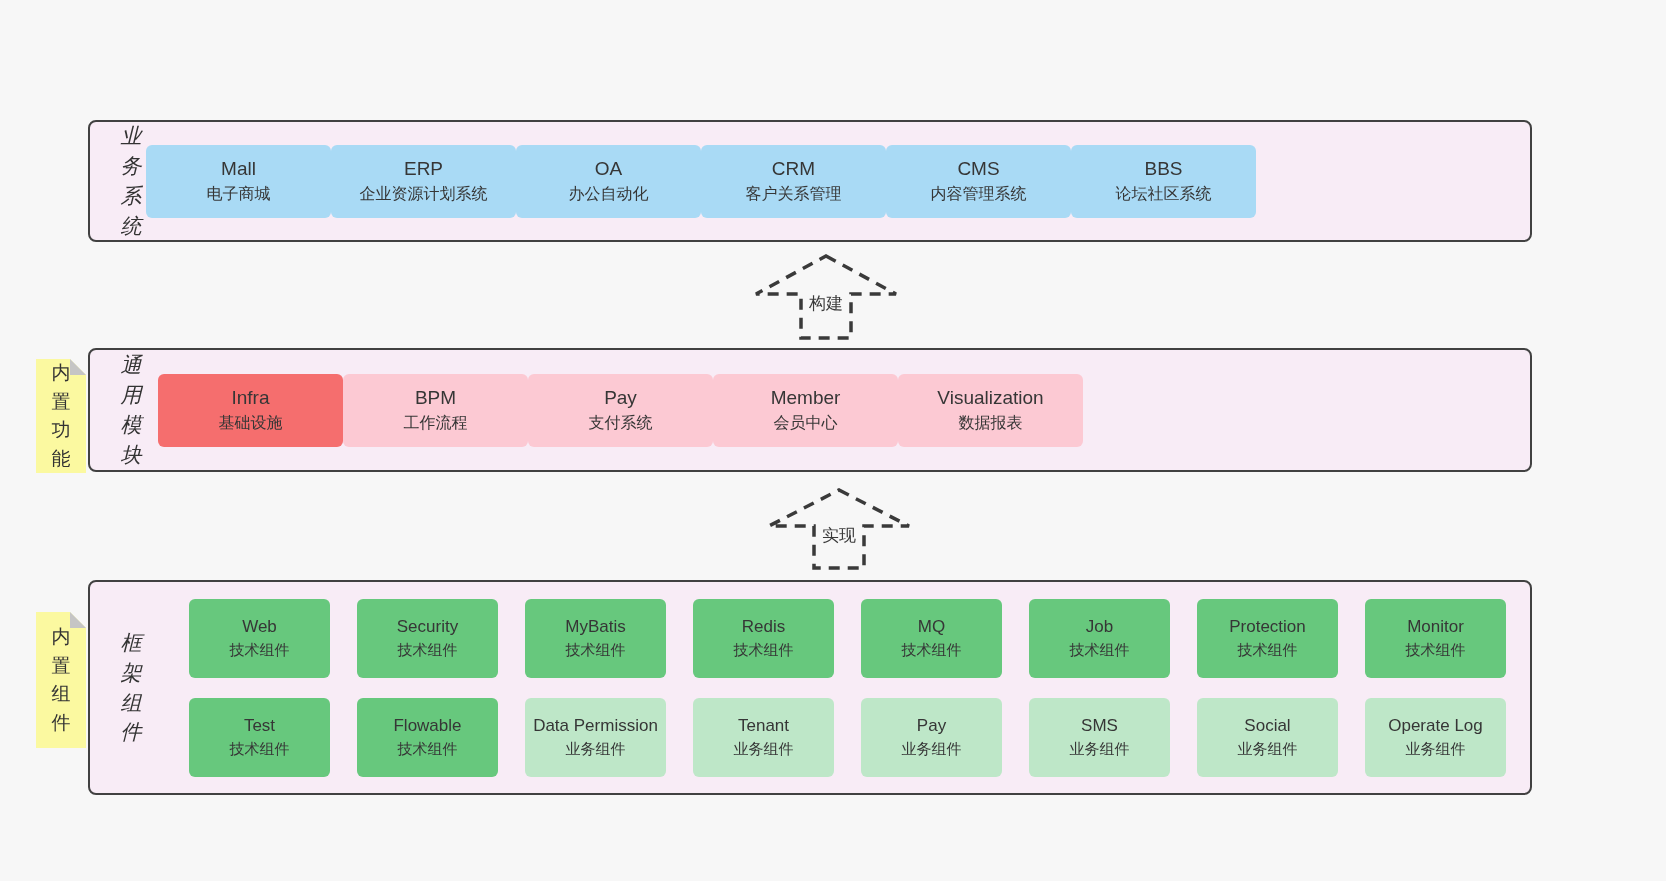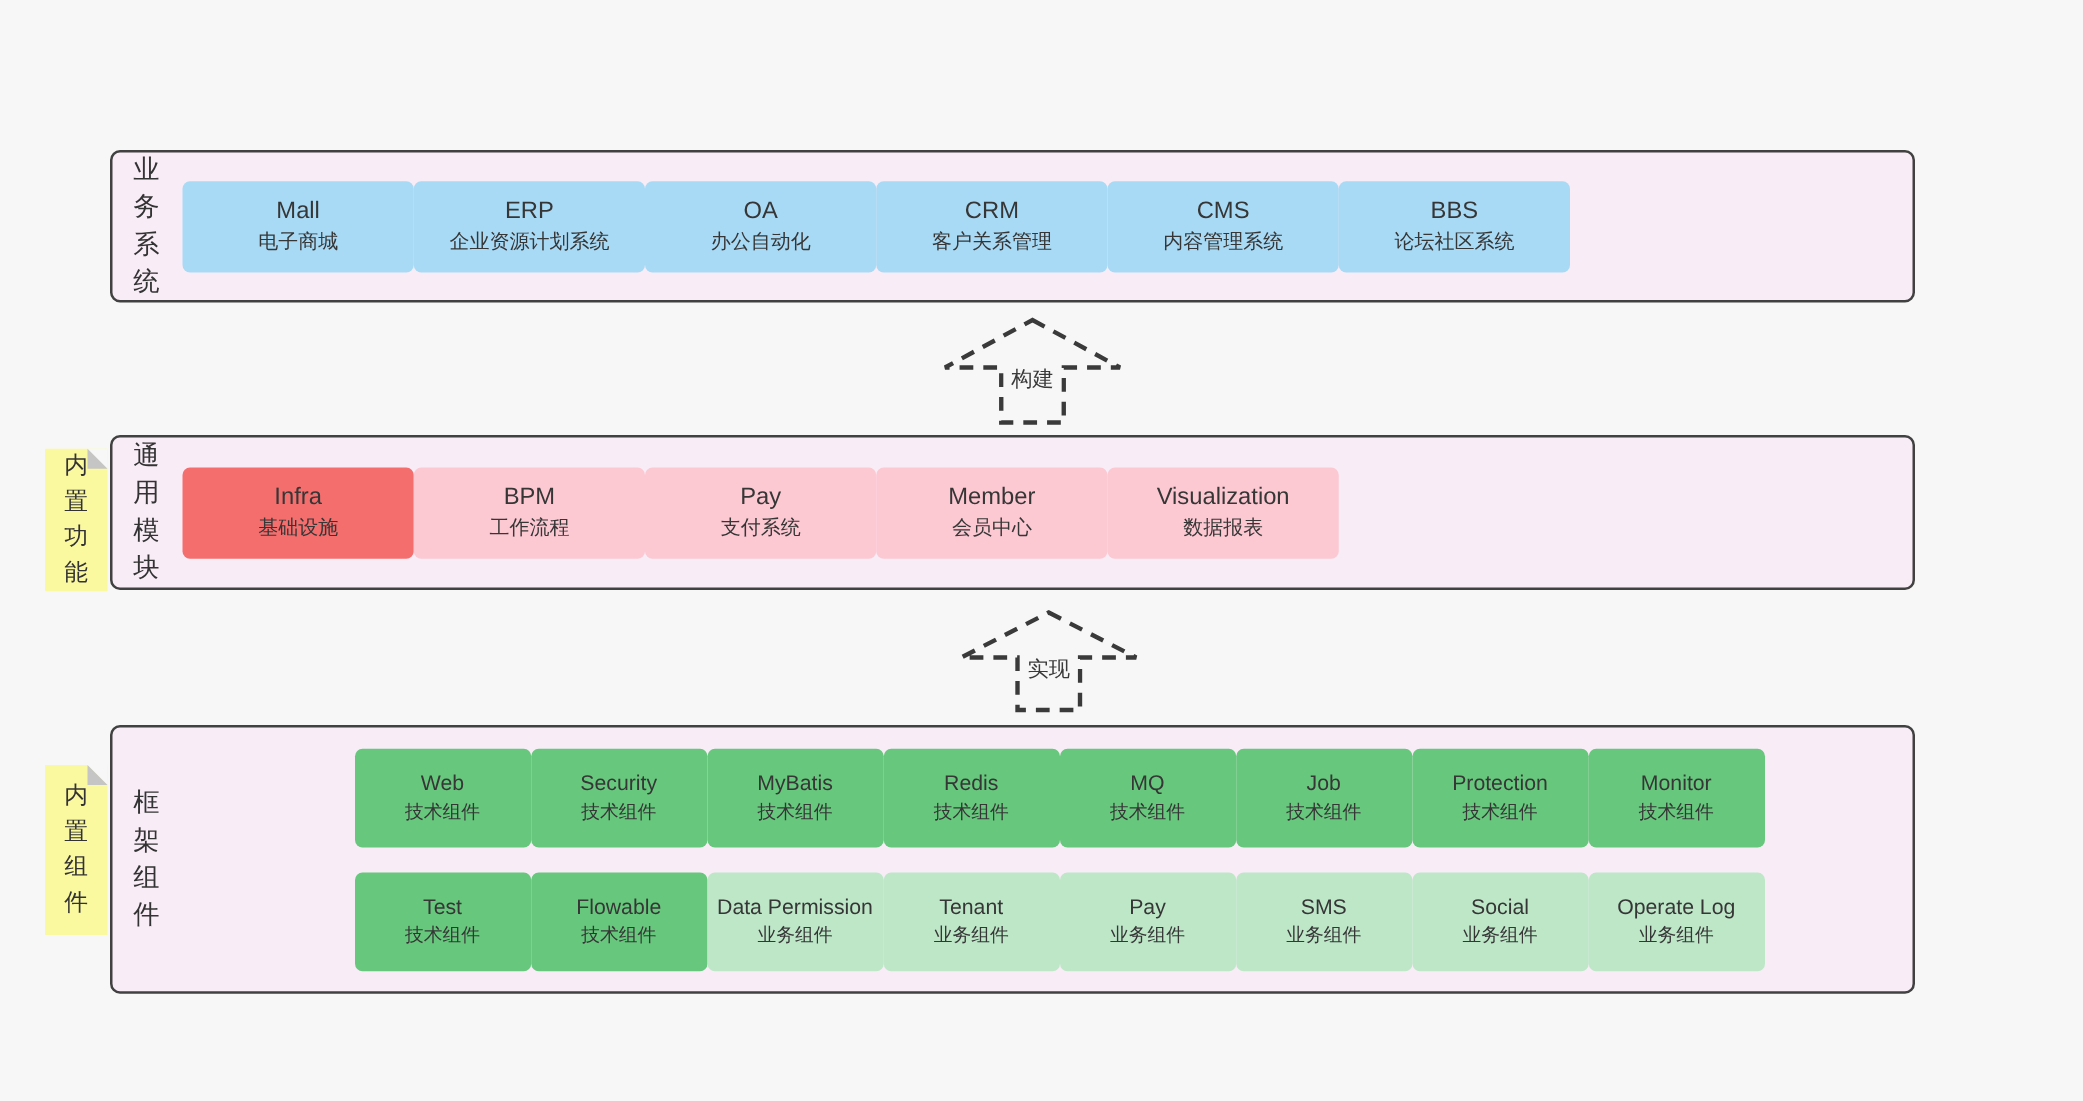--- a/index.html
+++ b/index.html
@@ -15,41 +15,41 @@
 
   
   .section {
     position:absolute; left:88px; width:1444px;
     background:#f8ecf6;
     border:2px solid #414141;
     border-radius:8px;
     display:flex; align-items:stretch;
   }
   .section-1 { top:120px; height:122px; }
-  .section-2 { top:348px; height:124px; }
+  .section-2 { top:348px; height:124px;gap:12px; }
   .section-3 { top:580px; height:215px; }
 
   .v-label {
-    width:54px; display:flex; align-items:center; justify-content:center;
-    font-size:21px; color:#333; flex:0 0 54px;
+    width:54px; display:flex; align-items:center; justify-content:flex-end;
+    font-size:21px; color:#333; flex:0 0 54px;font-style:italic;
   }
   .v-label span {
     display:block; width:1.25em; word-break:break-all;
     text-align:center; line-height:1.42;
   }
 
   .boxes {
     flex:1; display:flex; align-items:center;
     justify-content:flex-start; padding:0 24px 0 2px;
   }
   .boxes-grid {
     flex:1; display:flex; flex-direction:column; justify-content:center;
     gap:20px; padding:0 24px 0 2px;
   }
-  .grid-row { display:flex; justify-content:center;padding-left:43px; }
+  .grid-row { display:flex; justify-content:space-between;padding-left:43px; }
 
   .box {
     width:185px; height:73px; border-radius:6px;
     display:flex; flex-direction:column; align-items:center; justify-content:center;
     text-align:center; line-height:1.3;
   }
   .box .en { font-size:19px; }
   .box .zh { font-size:16px; margin-top:3px; }
   .box-sm { width:141px; height:79px; padding:0 6px; }
   .box-sm .en { font-size:17px; line-height:1.2; }

